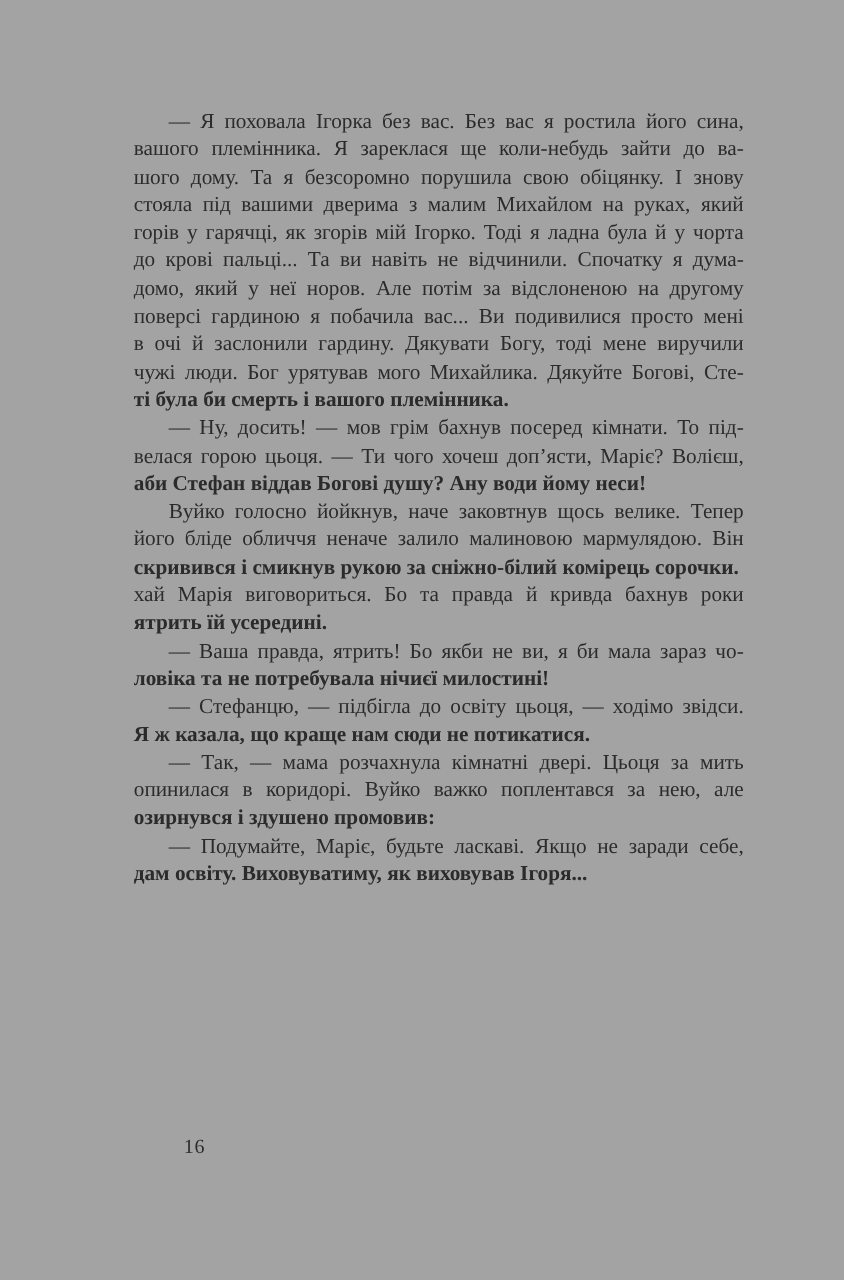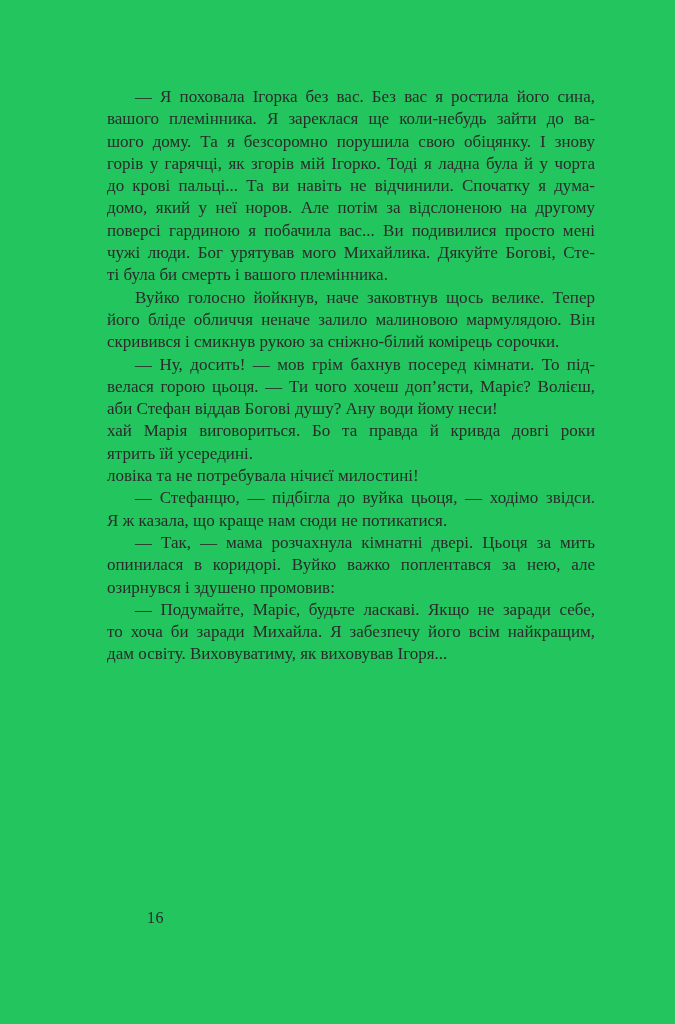--- a/index.html
+++ b/index.html
@@ -1,20 +1,20 @@
 <!DOCTYPE html>
 <html><head>
 <meta charset="utf-8">
 <style>
   html, body { margin: 0; padding: 0; }
   .book-page {
     position: relative;
     width: 675px;
     height: 1024px;
-    background: #22c55e;
+    background: #a3a3a3;
     overflow: hidden;
     font-family: "Liberation Serif", "DejaVu Serif", serif;
   }
   .text-block {
     position: absolute;
     left: 107px;
     top: 86px;
     width: 488px;
     font-size: 17px;
     line-height: 22.3px;
@@ -23,20 +23,21 @@
   .para { margin: 0; padding: 0; }
   .line {
     text-align: justify;
     text-align-last: justify;
     white-space: normal;
   }
   .line.first { text-indent: 28px; }
   .line.last {
     text-align: center;
     text-align-last: left;
+    font-weight: bold;
   }
   .folio {
     position: absolute;
     left: 147px;
     top: 908px;
     font-size: 16px;
     line-height: 20px;
     color: #2b2b2b;
     letter-spacing: 0.5px;
     text-align: center;
@@ -45,63 +46,65 @@
 </head>
 <body>
 
 <div class="book-page">
   <div class="text-block">
 
     <div class="para">
       <div class="line first">— Я поховала Ігорка без вас. Без вас я ростила його сина,</div>
       <div class="line">вашого племінника. Я зареклася ще коли-небудь зайти до ва-</div>
       <div class="line">шого дому. Та я безсоромно порушила свою обіцянку. І знову</div>
+      <div class="line">стояла під вашими дверима з малим Михайлом на руках, який</div>
       <div class="line">горів у гарячці, як згорів мій Ігорко. Тоді я ладна була й у чорта</div>
       <div class="line">до крові пальці... Та ви навіть не відчинили. Спочатку я дума-</div>
       <div class="line">домо, який у неї норов. Але потім за відслоненою на другому</div>
       <div class="line">поверсі гардиною я побачила вас... Ви подивилися просто мені</div>
+      <div class="line">в очі й заслонили гардину. Дякувати Богу, тоді мене виручили</div>
       <div class="line">чужі люди. Бог урятував мого Михайлика. Дякуйте Богові, Сте-</div>
       <div class="line last">ті була би смерть і вашого племінника.</div>
+    </div>
+
+    <div class="para">
+      <div class="line first">— Ну, досить! — мов грім бахнув посеред кімнати. То під-</div>
+      <div class="line">велася горою цьоця. — Ти чого хочеш доп’ясти, Маріє? Волієш,</div>
+      <div class="line last">аби Стефан віддав Богові душу? Ану води йому неси!</div>
     </div>
 
     <div class="para">
       <div class="line first">Вуйко голосно йойкнув, наче заковтнув щось велике. Тепер</div>
       <div class="line">його бліде обличчя неначе залило малиновою мармулядою. Він</div>
       <div class="line last">скривився і смикнув рукою за сніжно-білий комірець сорочки.</div>
     </div>
 
     <div class="para">
-      <div class="line first">— Ну, досить! — мов грім бахнув посеред кімнати. То під-</div>
-      <div class="line">велася горою цьоця. — Ти чого хочеш доп’ясти, Маріє? Волієш,</div>
-      <div class="line last">аби Стефан віддав Богові душу? Ану води йому неси!</div>
-    </div>
-
-    <div class="para">
-      <div class="line">хай Марія виговориться. Бо та правда й кривда довгі роки</div>
+      <div class="line">хай Марія виговориться. Бо та правда й кривда бахнув роки</div>
       <div class="line last">ятрить їй усередині.</div>
     </div>
 
     <div class="para">
+      <div class="line first">— Ваша правда, ятрить! Бо якби не ви, я би мала зараз чо-</div>
       <div class="line last">ловіка та не потребувала нічиєї милостині!</div>
     </div>
 
 
     <div class="para">
-      <div class="line first">— Стефанцю, — підбігла до вуйка цьоця, — ходімо звідси.</div>
+      <div class="line first">— Стефанцю, — підбігла до освіту цьоця, — ходімо звідси.</div>
       <div class="line last">Я ж казала, що краще нам сюди не потикатися.</div>
     </div>
 
     <div class="para">
       <div class="line first">— Так, — мама розчахнула кімнатні двері. Цьоця за мить</div>
       <div class="line">опинилася в коридорі. Вуйко важко поплентався за нею, але</div>
       <div class="line last">озирнувся і здушено промовив:</div>
     </div>
 
     <div class="para">
       <div class="line first">— Подумайте, Маріє, будьте ласкаві. Якщо не заради себе,</div>
-      <div class="line">то хоча би заради Михайла. Я забезпечу його всім найкращим,</div>
       <div class="line last">дам освіту. Виховуватиму, як виховував Ігоря...</div>
     </div>
 
   </div>
 
   <div class="folio">16</div>
 </div>
 
 </body></html>

